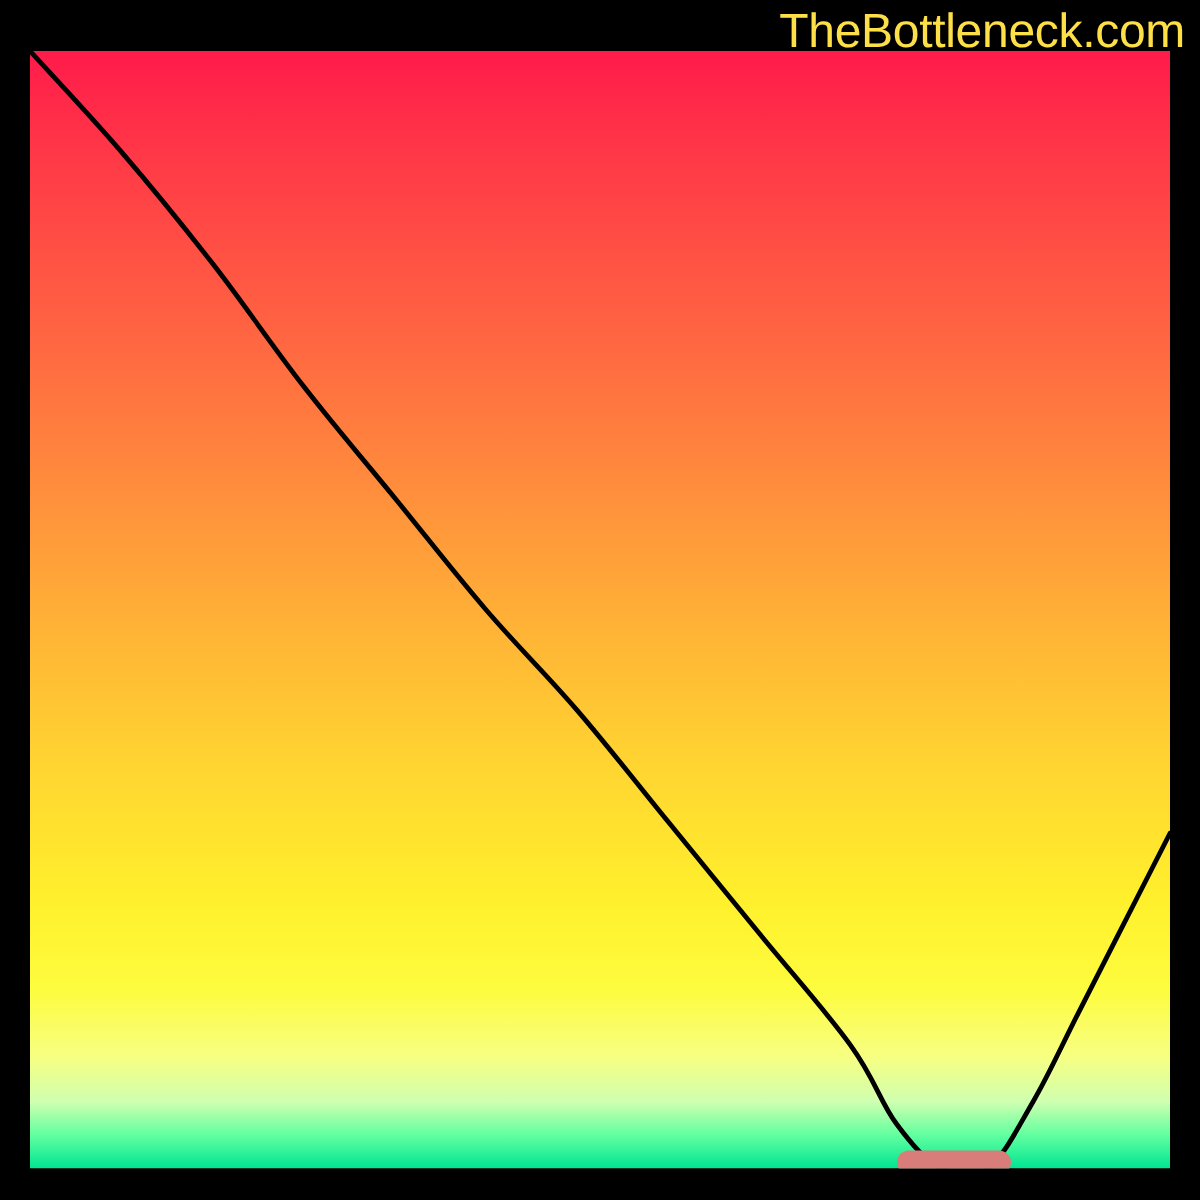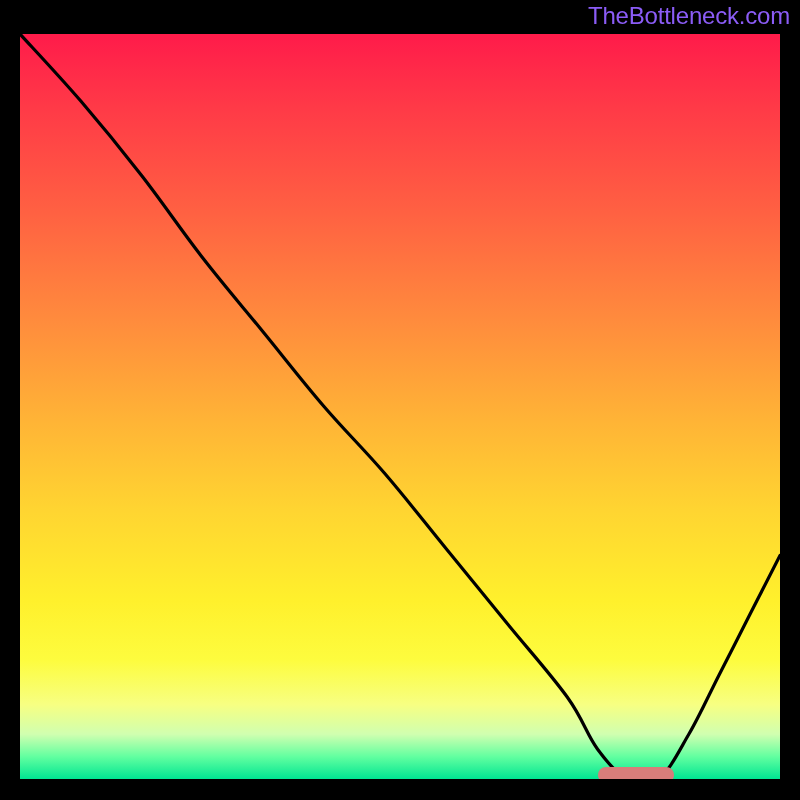--- a/index.html
+++ b/index.html
@@ -13,23 +13,23 @@
   .wrapper {
     position: relative;
     width: 800px;
     height: 800px;
   }
   .watermark {
     position: absolute;
     top: 2px;
     right: 10px;
     font-family: Arial, Helvetica, sans-serif;
-    font-size: 24px;
+    font-size: 32px;
     font-weight: 500;
-    color: #8b5cf6;
+    color: #fde047;
     letter-spacing: -0.2px;
     z-index: 3;
   }
   .plot-area {
     position: absolute;
     left: 20px;
     top: 34px;
     width: 760px;
     height: 745px;
     overflow: hidden;

